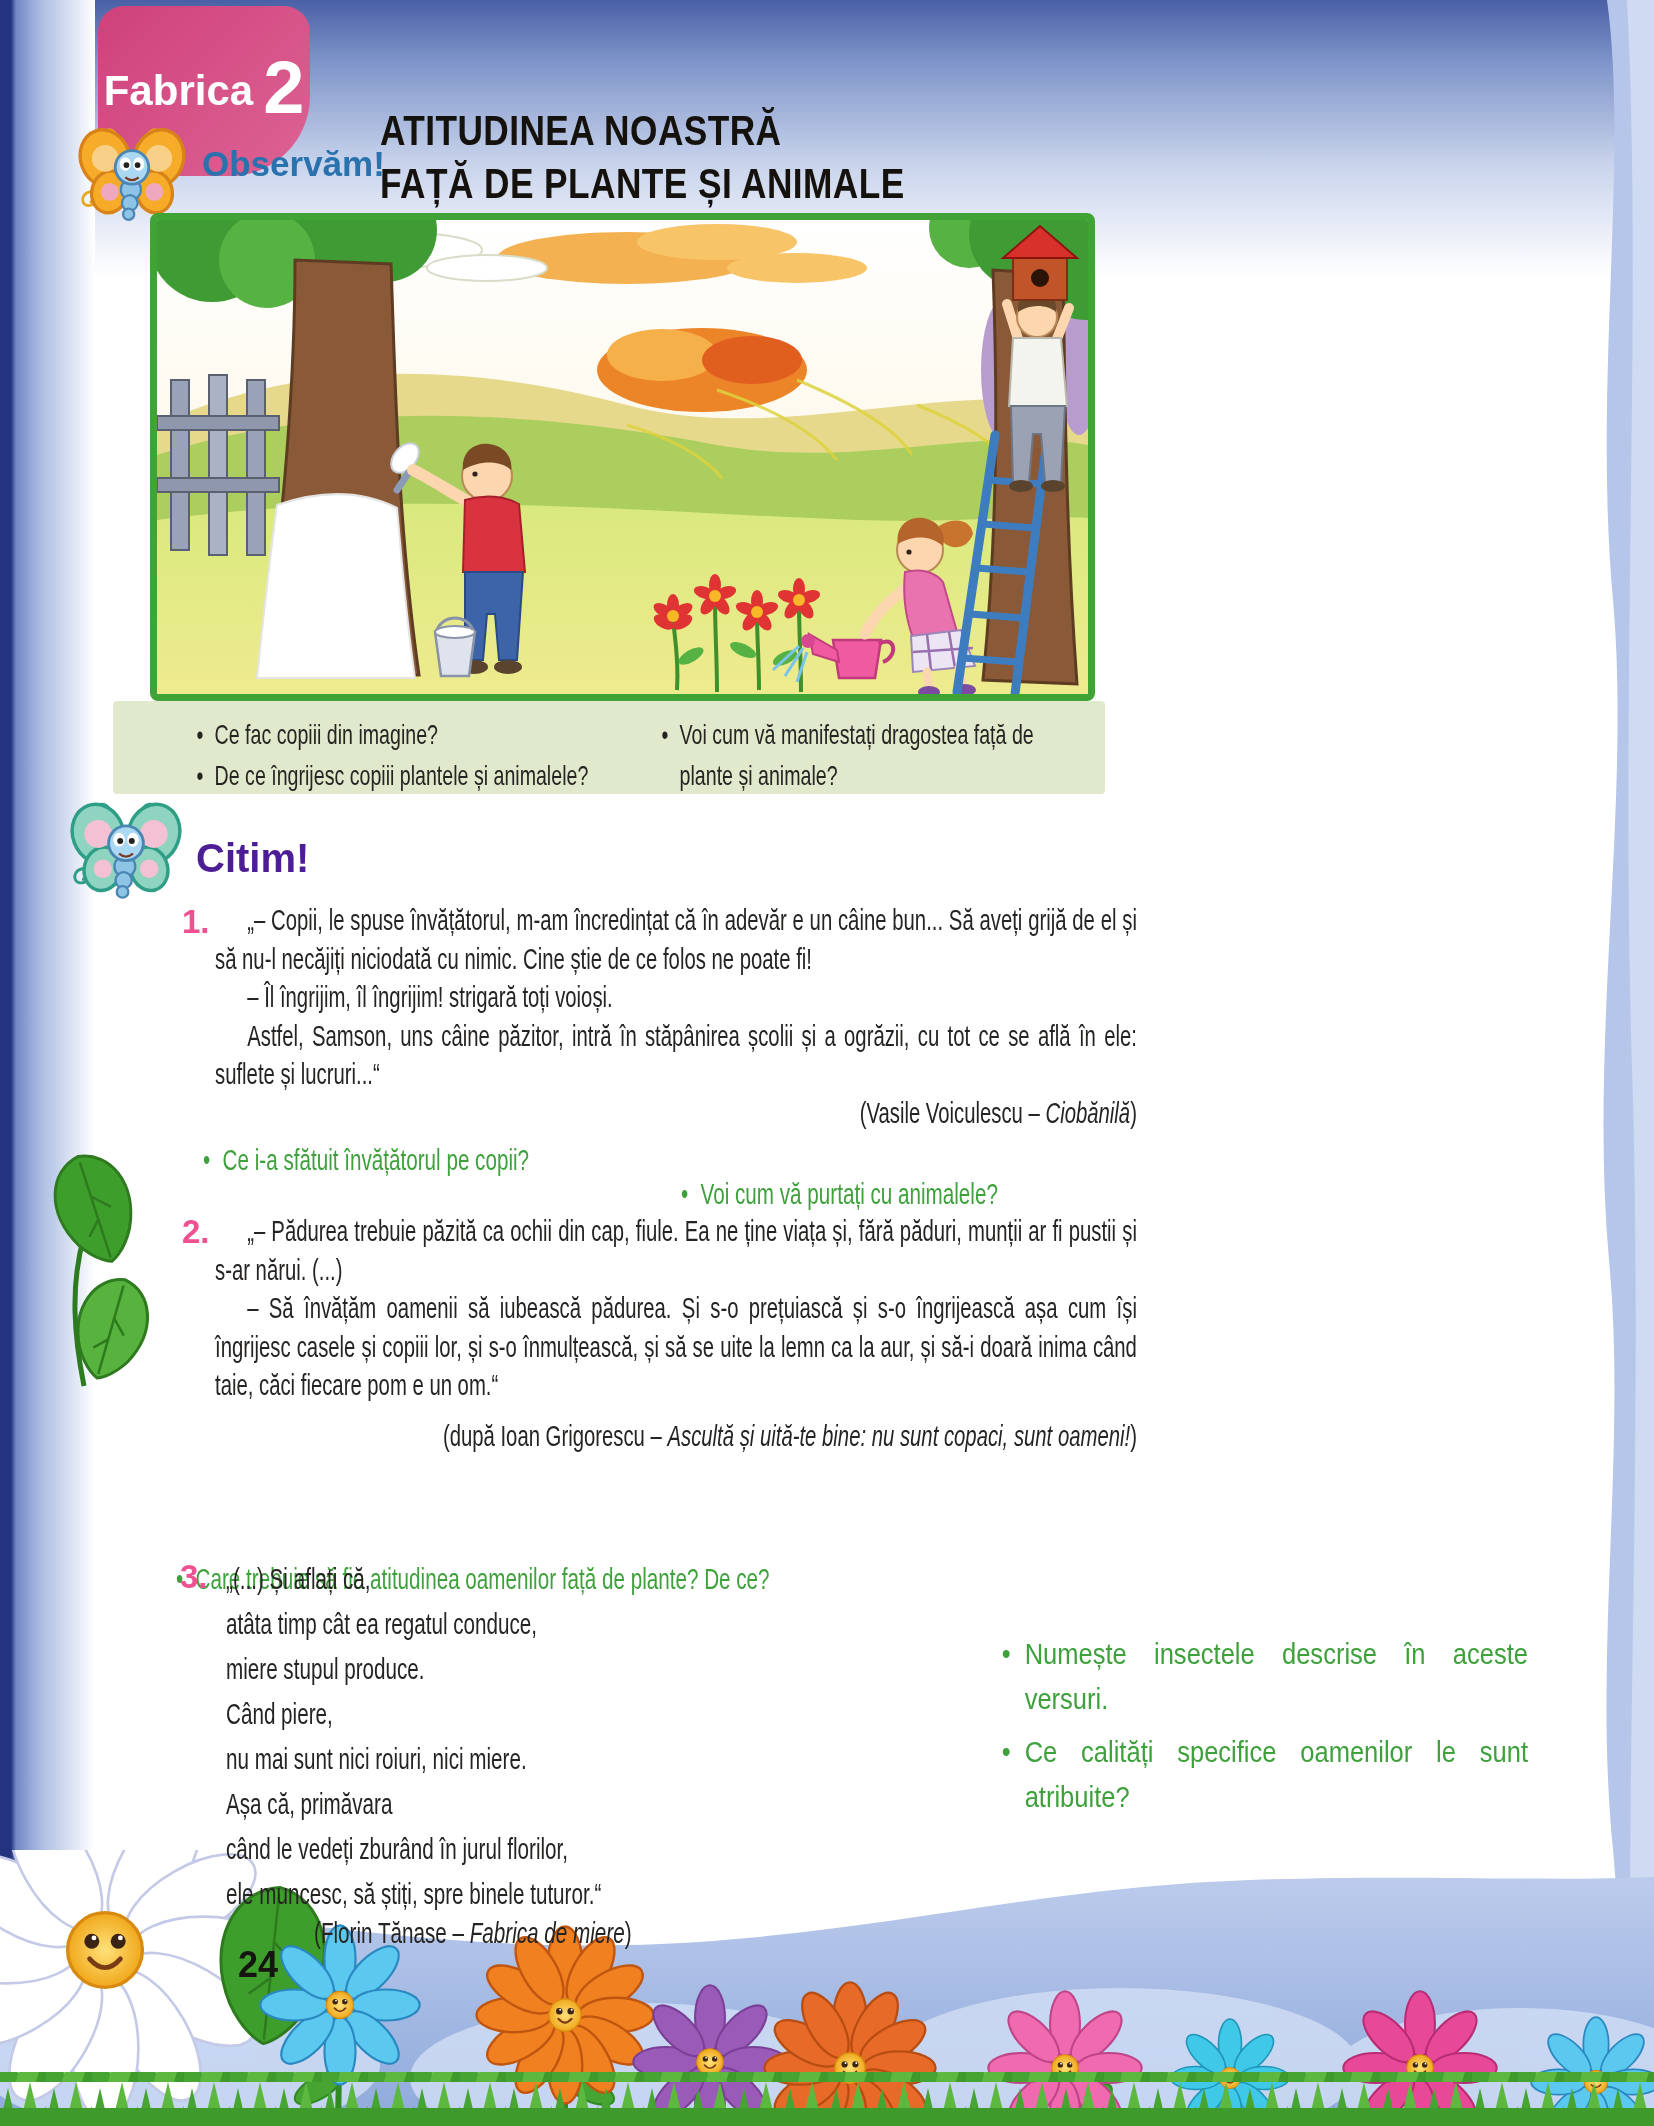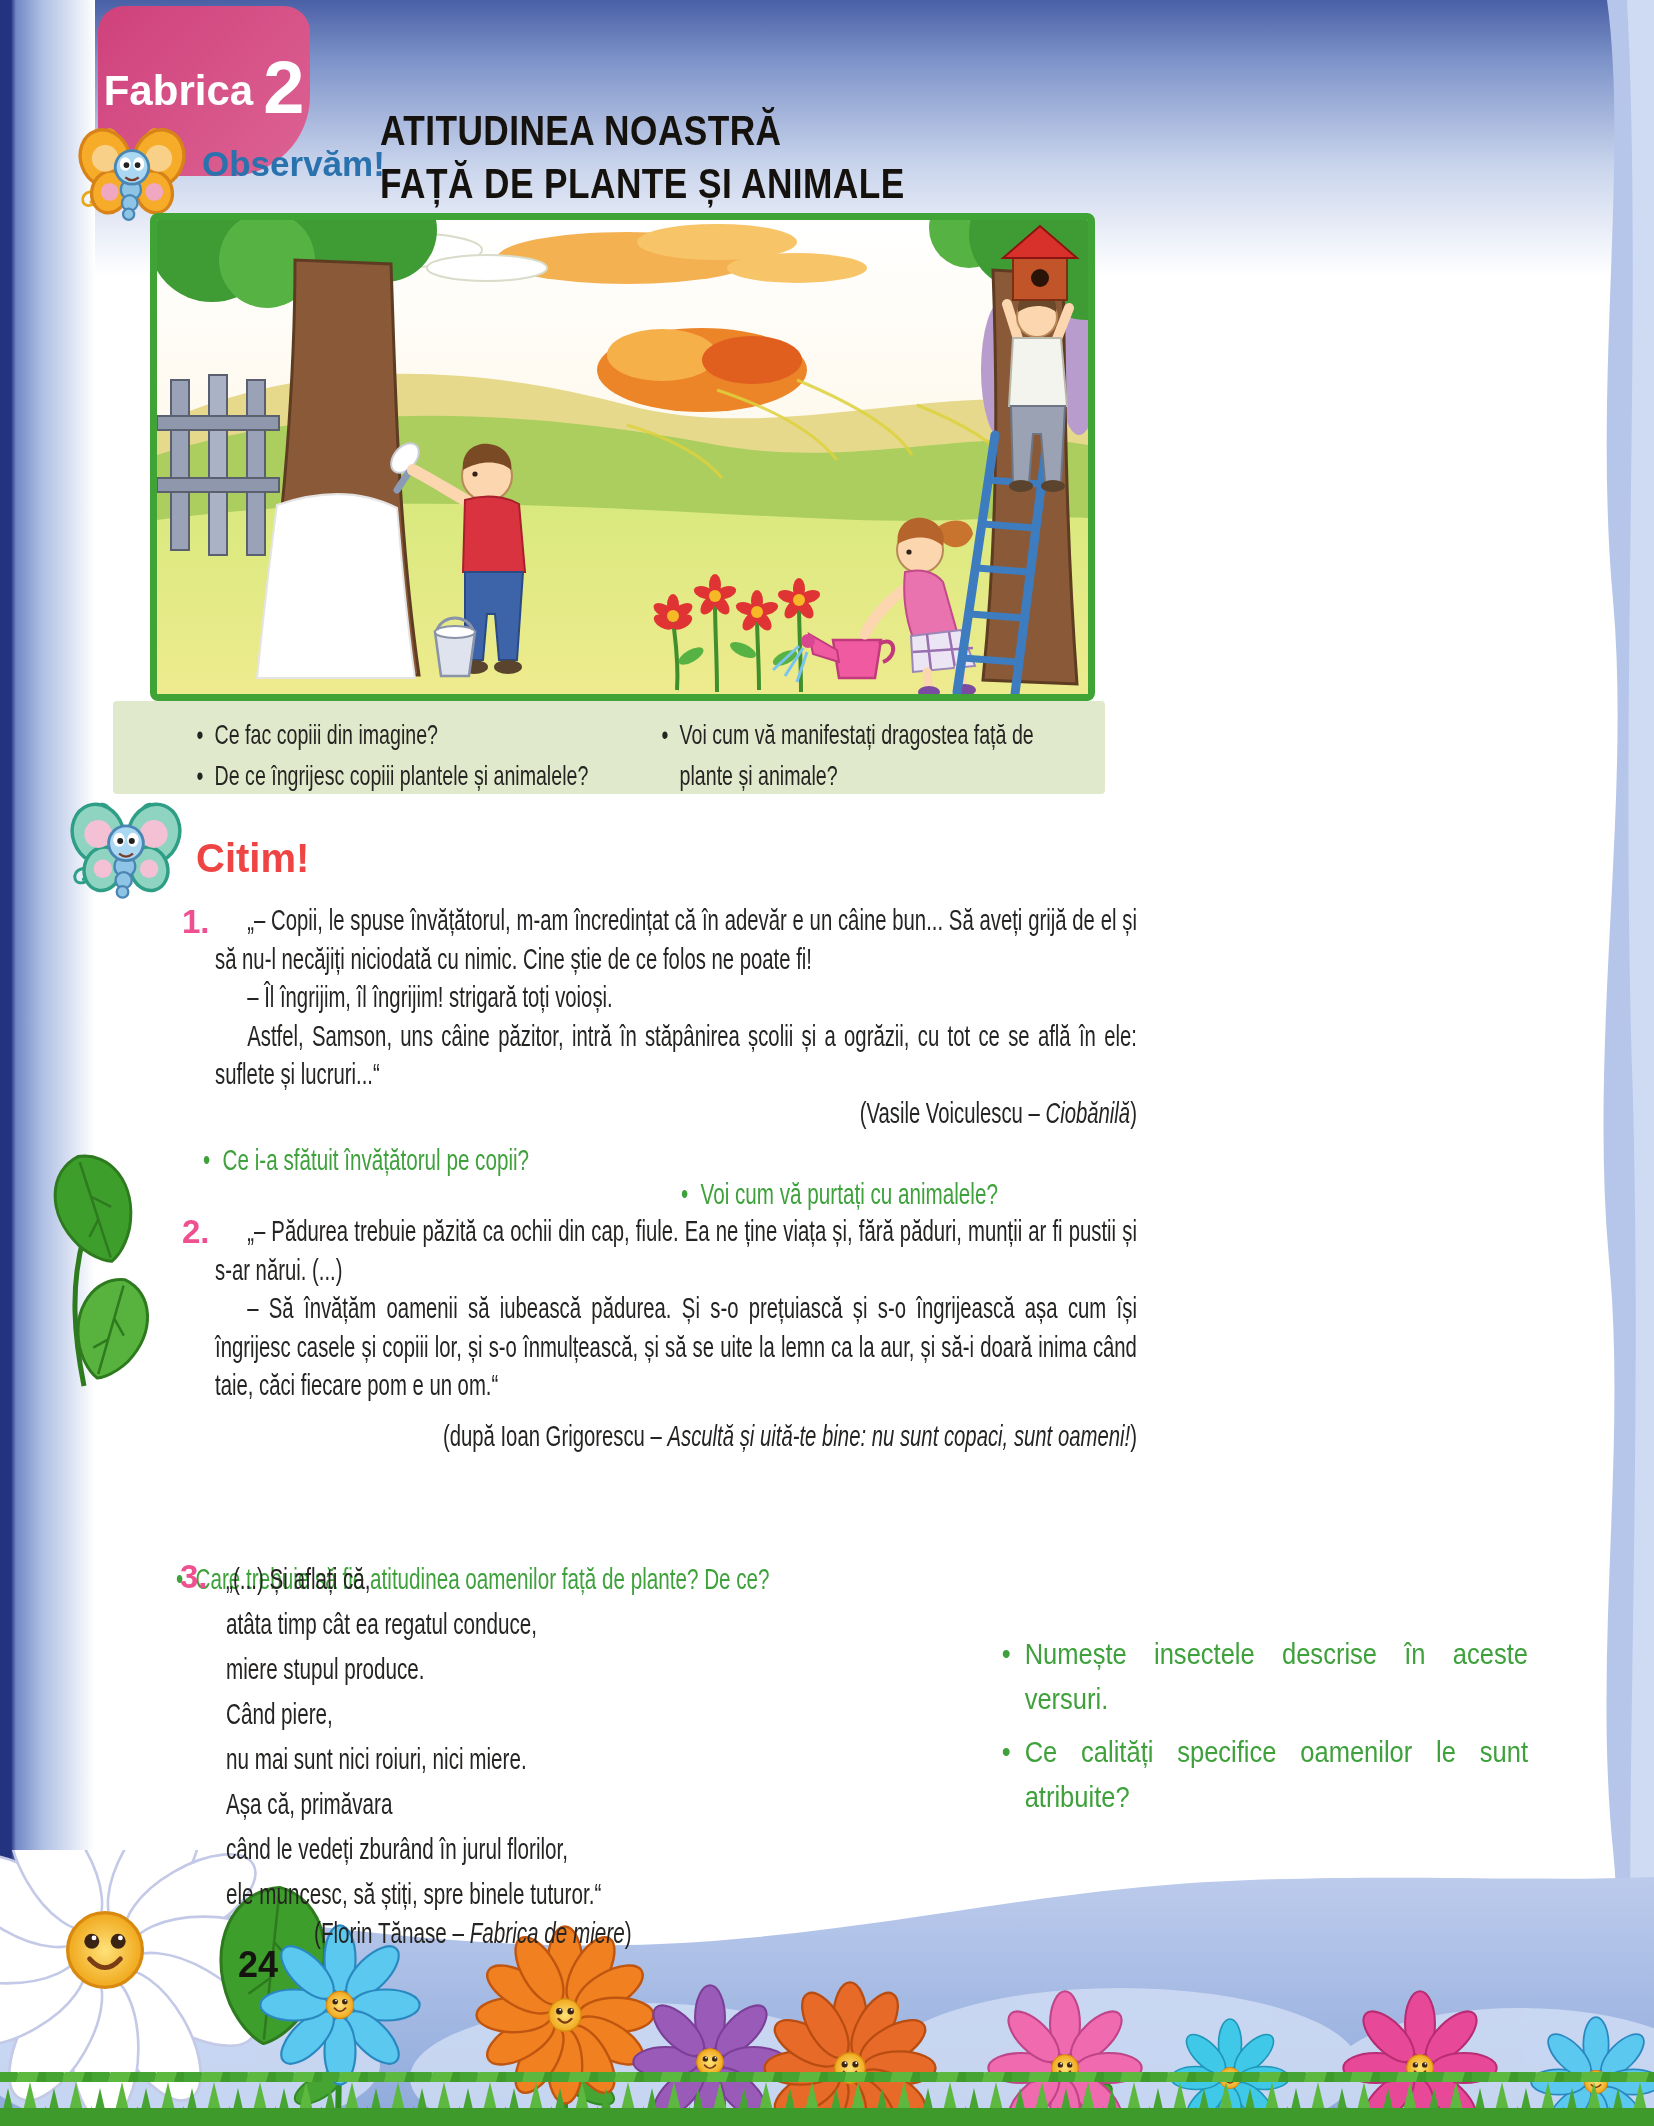--- a/index.html
+++ b/index.html
@@ -20,21 +20,21 @@
   .unit-badge{left:98px;top:6px;width:212px;height:170px;z-index:3;
     background:linear-gradient(135deg,#cf417b 0%,#dd6394 100%);
     border-radius:26px 26px 80px 26px;color:#fff;
     display:flex;align-items:center;justify-content:center;}
   .unit-word{font-size:42px;font-weight:800;}
   .unit-num{font-size:74px;font-weight:800;margin-left:10px;margin-top:-8px;}
   .page-title{left:380px;top:76px;width:860px;z-index:3;
     font-size:42px;line-height:53px;font-weight:800;color:#15120e;
     transform:scaleX(.84);transform-origin:0 0;letter-spacing:.5px;}
   .observe-label{left:202px;top:144px;z-index:3;font-size:35px;font-weight:800;color:#2a72ae;text-align:right;}
-  .read-label{left:196px;top:836px;z-index:3;font-size:40px;font-weight:800;color:#ef4444;}
+  .read-label{left:196px;top:836px;z-index:3;font-size:40px;font-weight:800;color:#4c1d95;}
   .butterfly1{left:68px;top:116px;width:128px;height:106px;z-index:3;}
   .butterfly2{left:60px;top:790px;width:132px;height:110px;z-index:3;}
   
   .illustration{left:150px;top:213px;width:945px;height:488px;z-index:3;
     border:7px solid #3fa335;border-radius:8px;background:#fff;box-sizing:border-box;overflow:hidden;}
   .illustration svg{display:block;width:100%;height:100%;}
   
   .observe-box{left:113px;top:701px;width:992px;height:93px;z-index:3;
     background:#e0e9cc;border-radius:4px;}
   .obs-col{position:absolute;top:13px;font-size:28px;line-height:41px;color:#262422;

